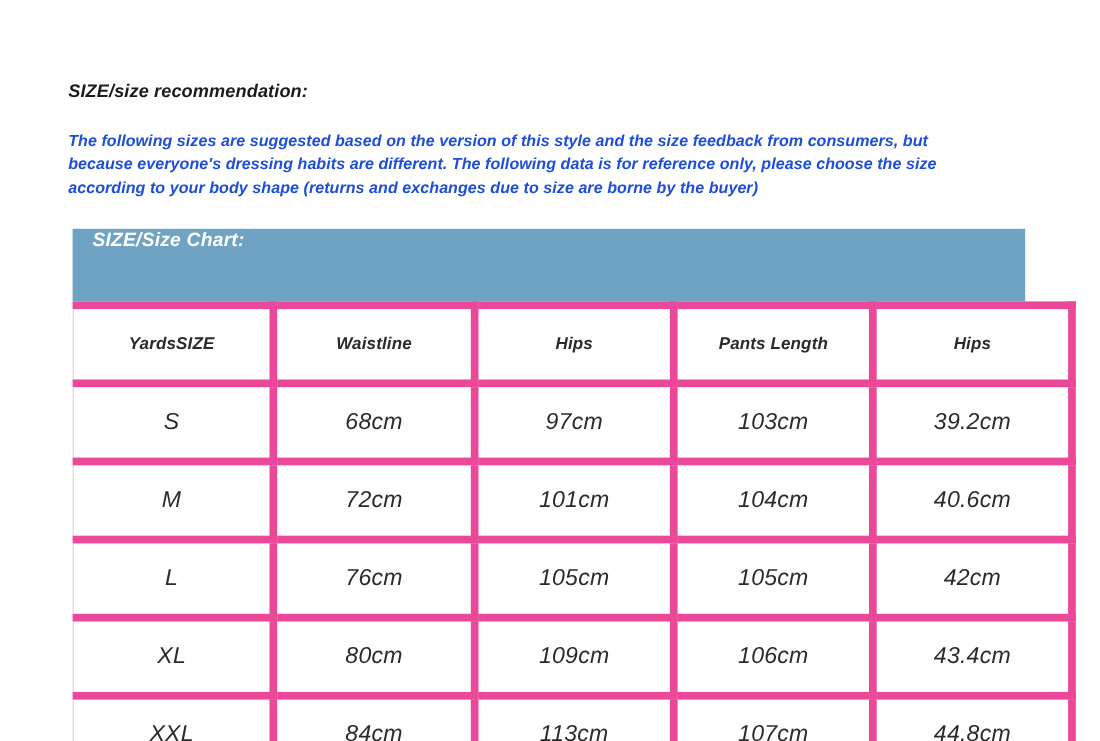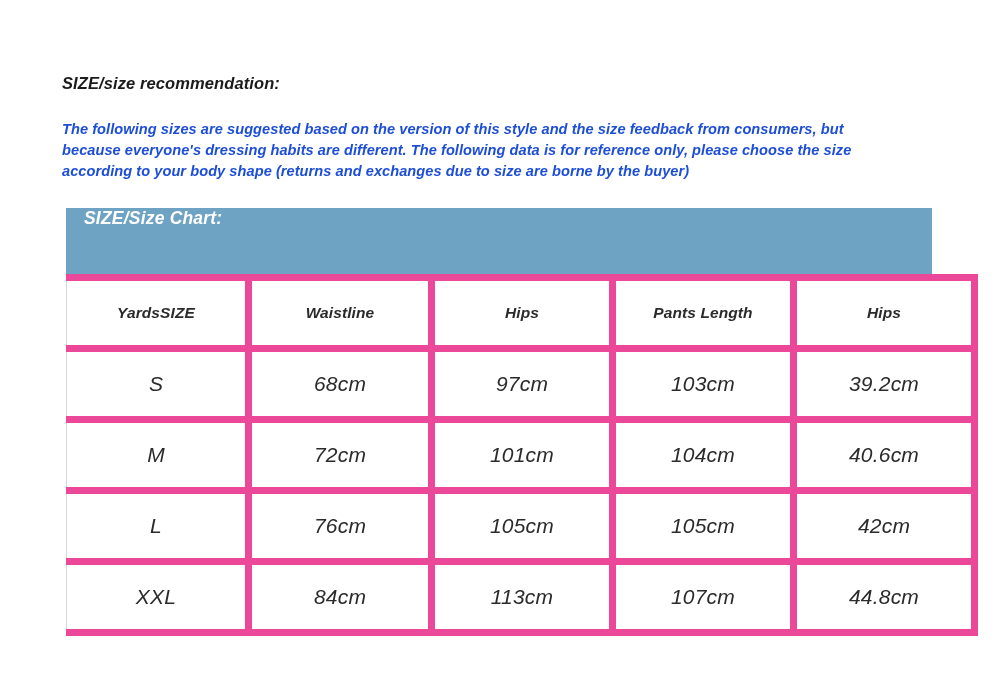--- a/index.html
+++ b/index.html
@@ -134,20 +134,27 @@
           <td class="col-4">40.6cm</td>
         </tr>
         <tr class="data-row">
           <td class="col-0">L</td>
           <td class="col-1">76cm</td>
           <td class="col-2">105cm</td>
           <td class="col-3">105cm</td>
           <td class="col-4">42cm</td>
         </tr>
         <tr class="data-row">
+          <td class="col-0">XL</td>
+          <td class="col-1">80cm</td>
+          <td class="col-2">109cm</td>
+          <td class="col-3">106cm</td>
+          <td class="col-4">43.4cm</td>
+        </tr>
+        <tr class="data-row">
           <td class="col-0">XXL</td>
           <td class="col-1">84cm</td>
           <td class="col-2">113cm</td>
           <td class="col-3">107cm</td>
           <td class="col-4">44.8cm</td>
         </tr>
       </tbody>
     </table>
 
   </div>

